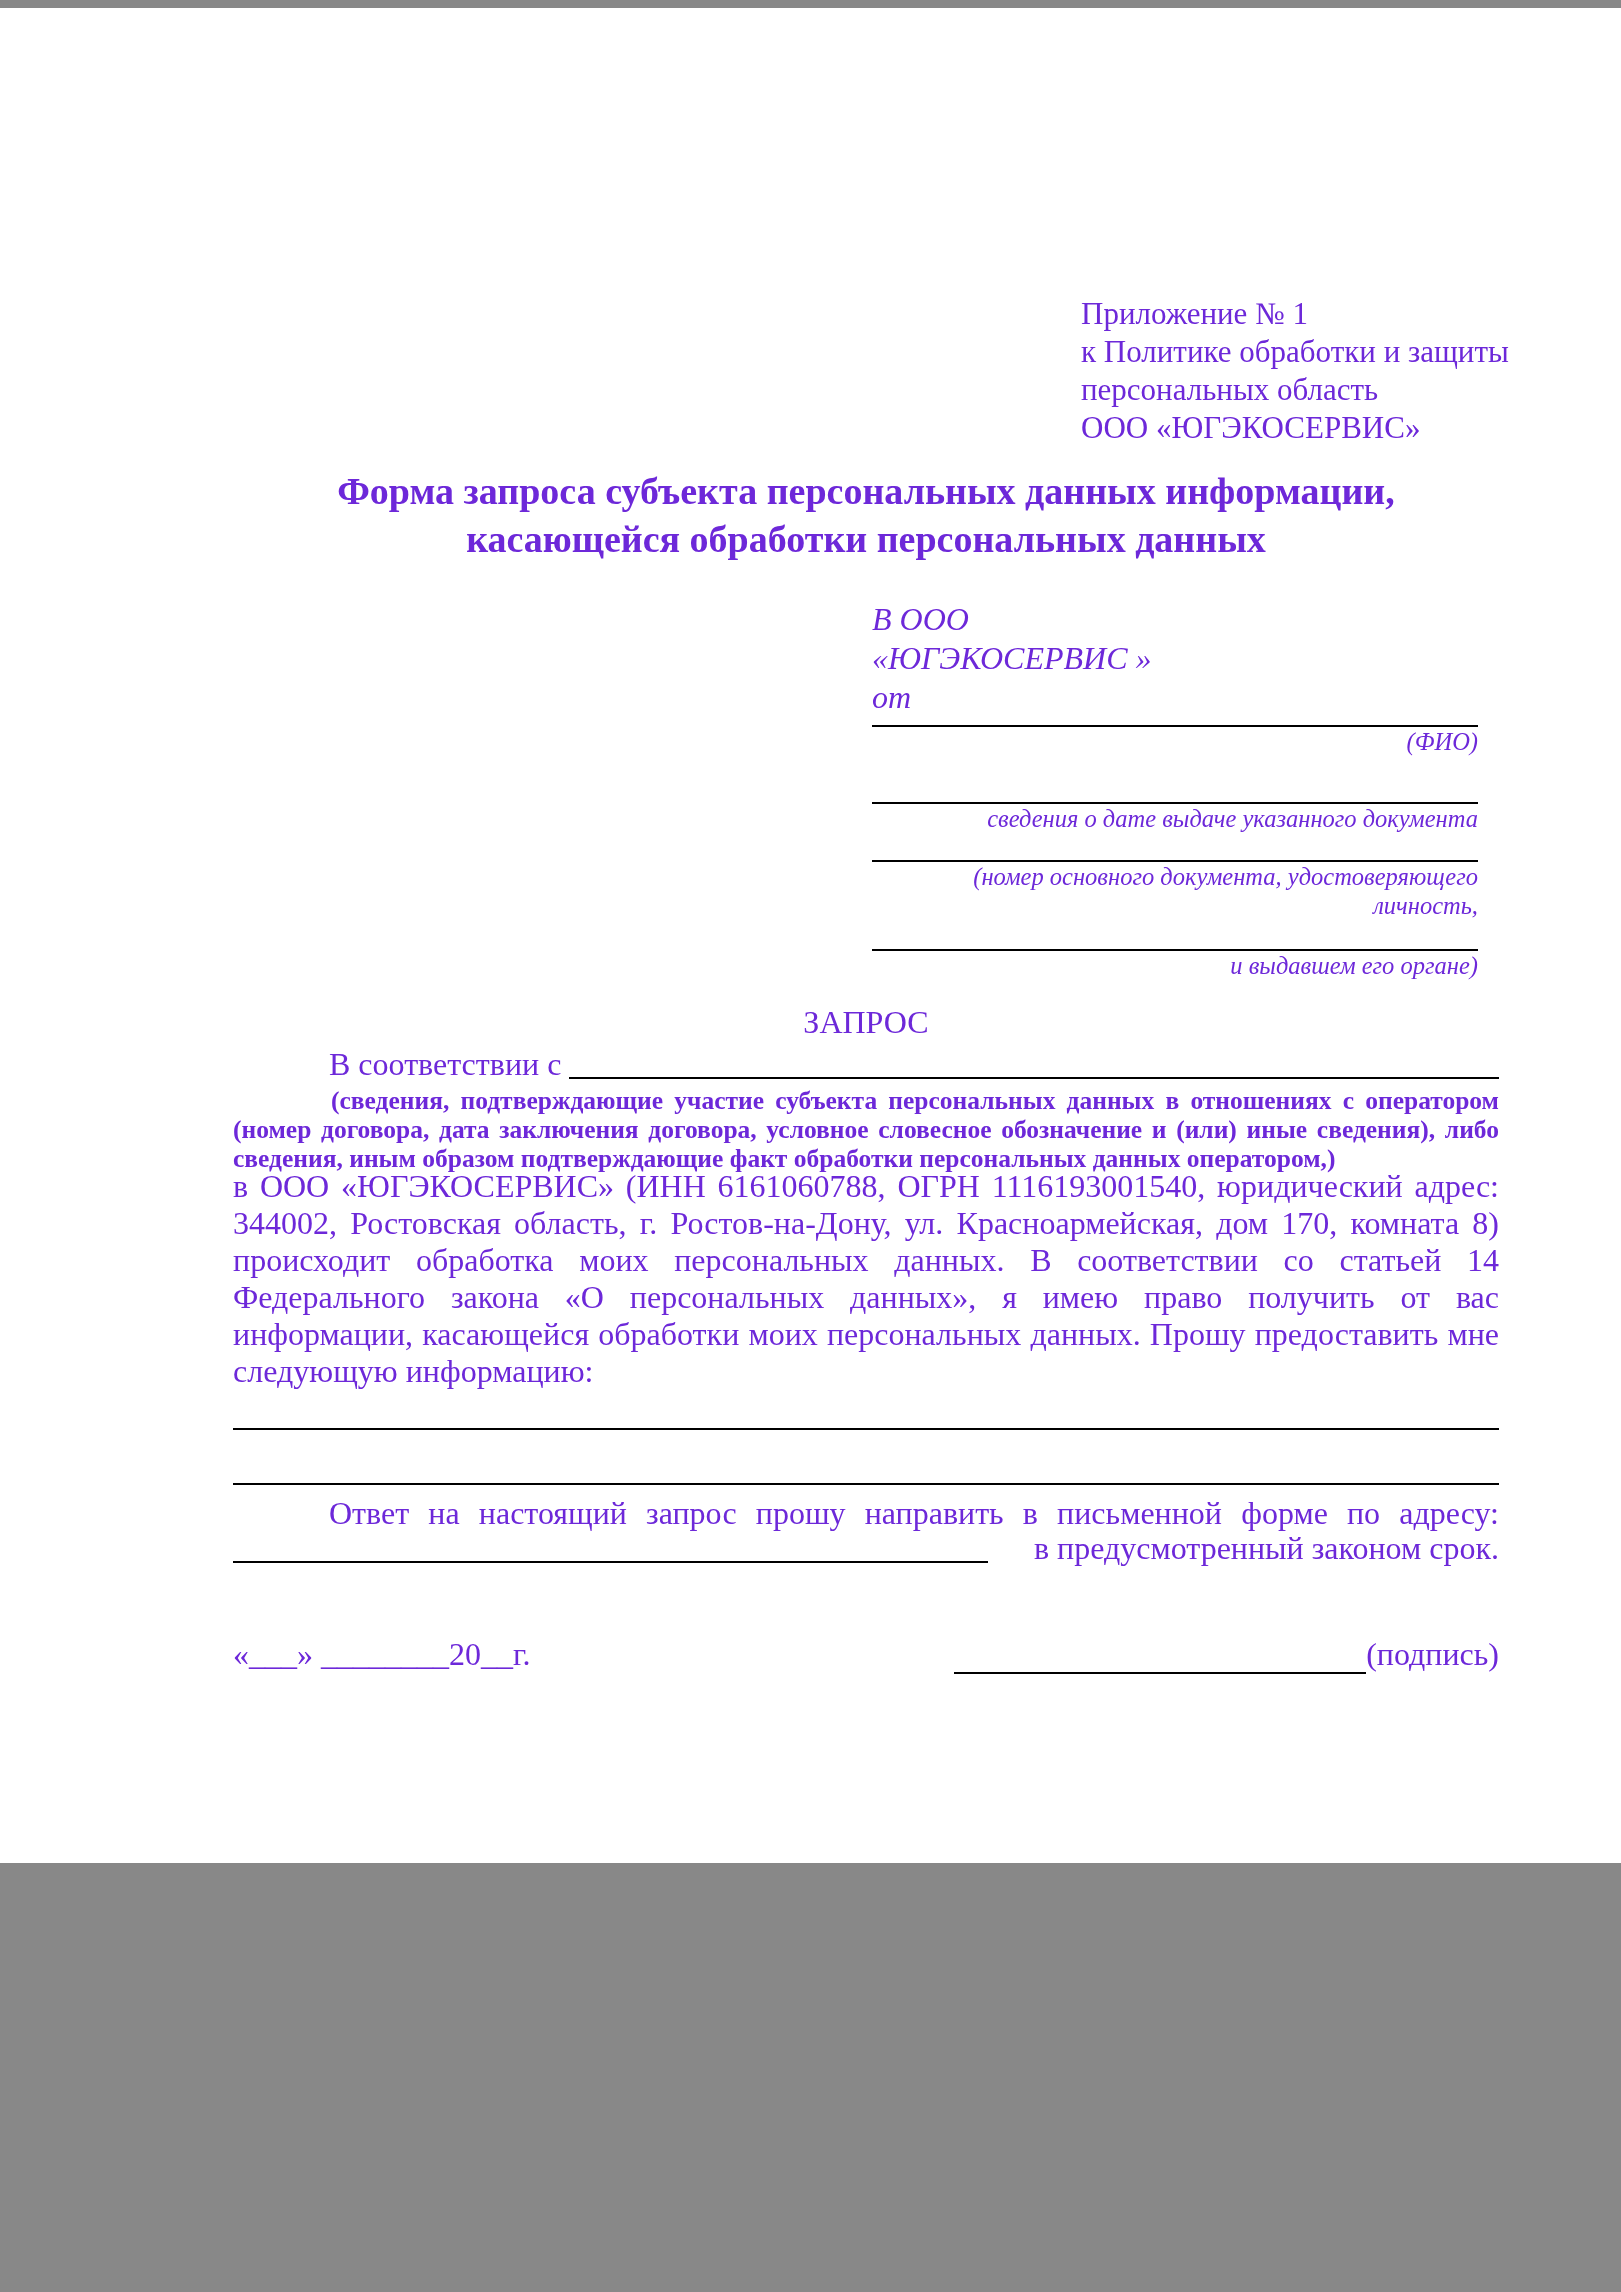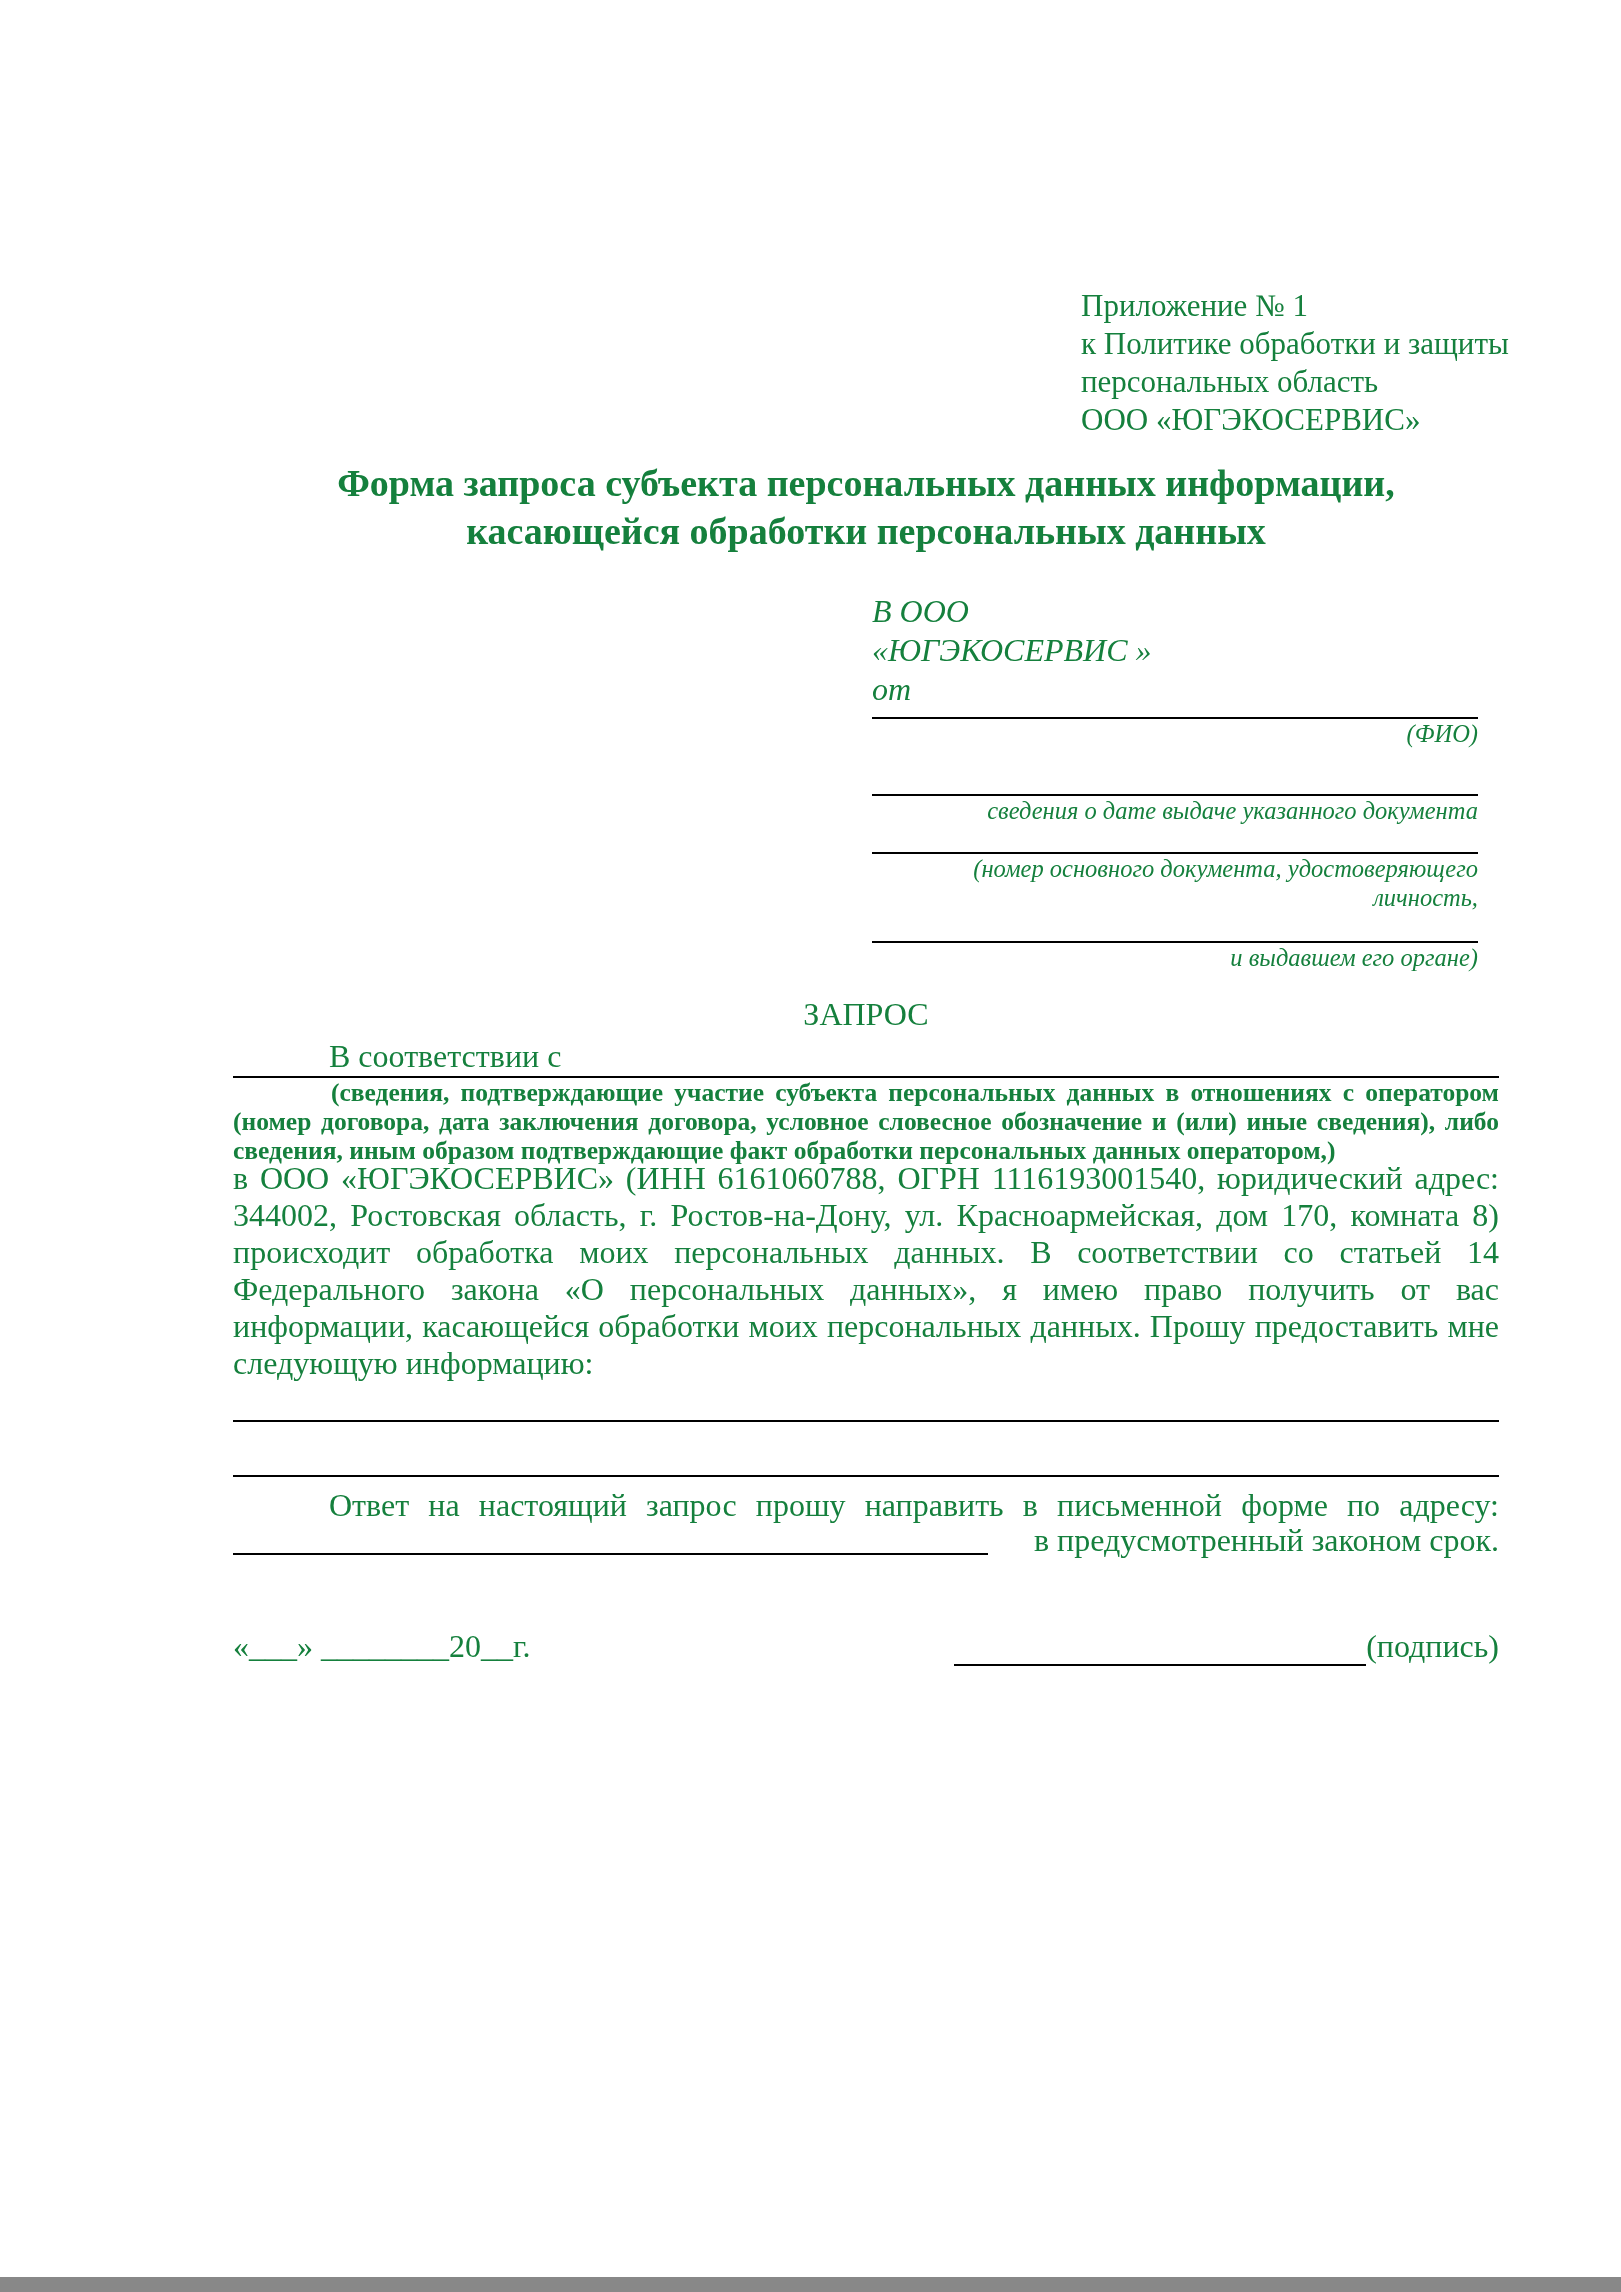--- a/index.html
+++ b/index.html
@@ -1,23 +1,23 @@
 <!DOCTYPE html>
 <html><head>
 <meta charset="utf-8">
 <style>
   html, body { margin: 0; padding: 0; background: #888; }
   .page {
     position: relative;
     width: 1621px;
-    height: 2277px;
-    margin: 0 auto;
+    height: 1855px;
+    margin: 8px auto;
     background: #ffffff;
     font-family: "Liberation Serif", "DejaVu Serif", serif;
-    color: #15803d;
+    color: #6d28d9;
     overflow: hidden;
   }
   .appendix {
     position: absolute;
     left: 1081px;
     top: 287px;
     font-size: 31px;
     line-height: 38px;
     white-space: nowrap;
   }
@@ -61,21 +61,20 @@
     font-size: 32px;
   }
   .sootv {
     position: absolute;
     left: 233px;
     top: 1037px;
     width: 1266px;
     display: flex;
     font-size: 32px;
     line-height: 39px;
-    flex-direction: column;
   }
   .sootv .prefix { margin-left: 96px; white-space: pre; }
   .fill-line {
     flex: 1;
     border-bottom: 2.9px solid #000;
     margin-bottom: 4.9px;
   }
   .small-note {
     position: absolute;
     left: 233px;

